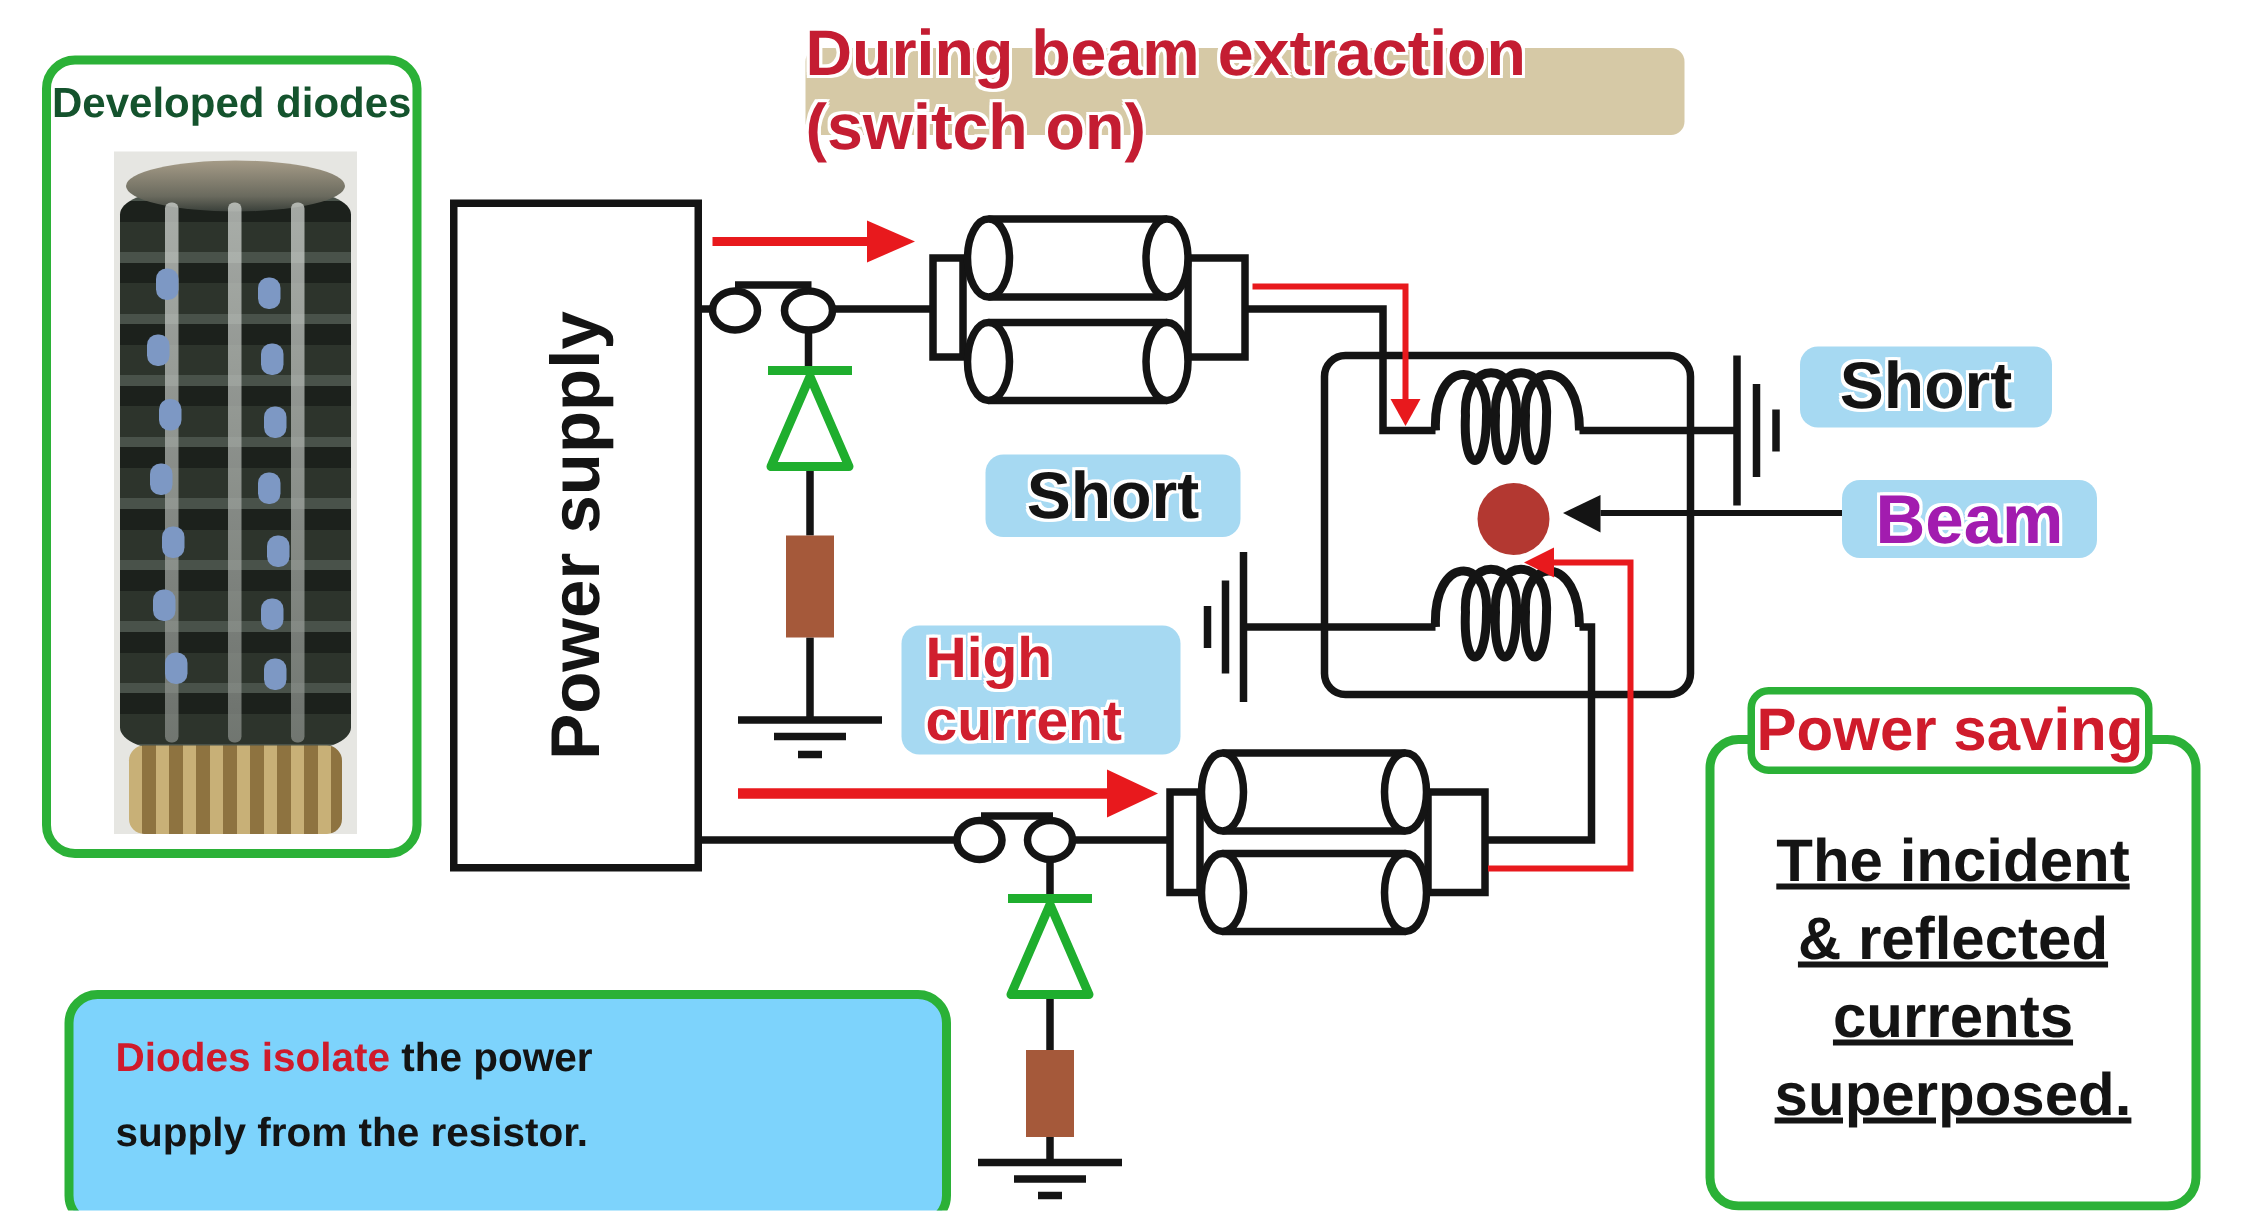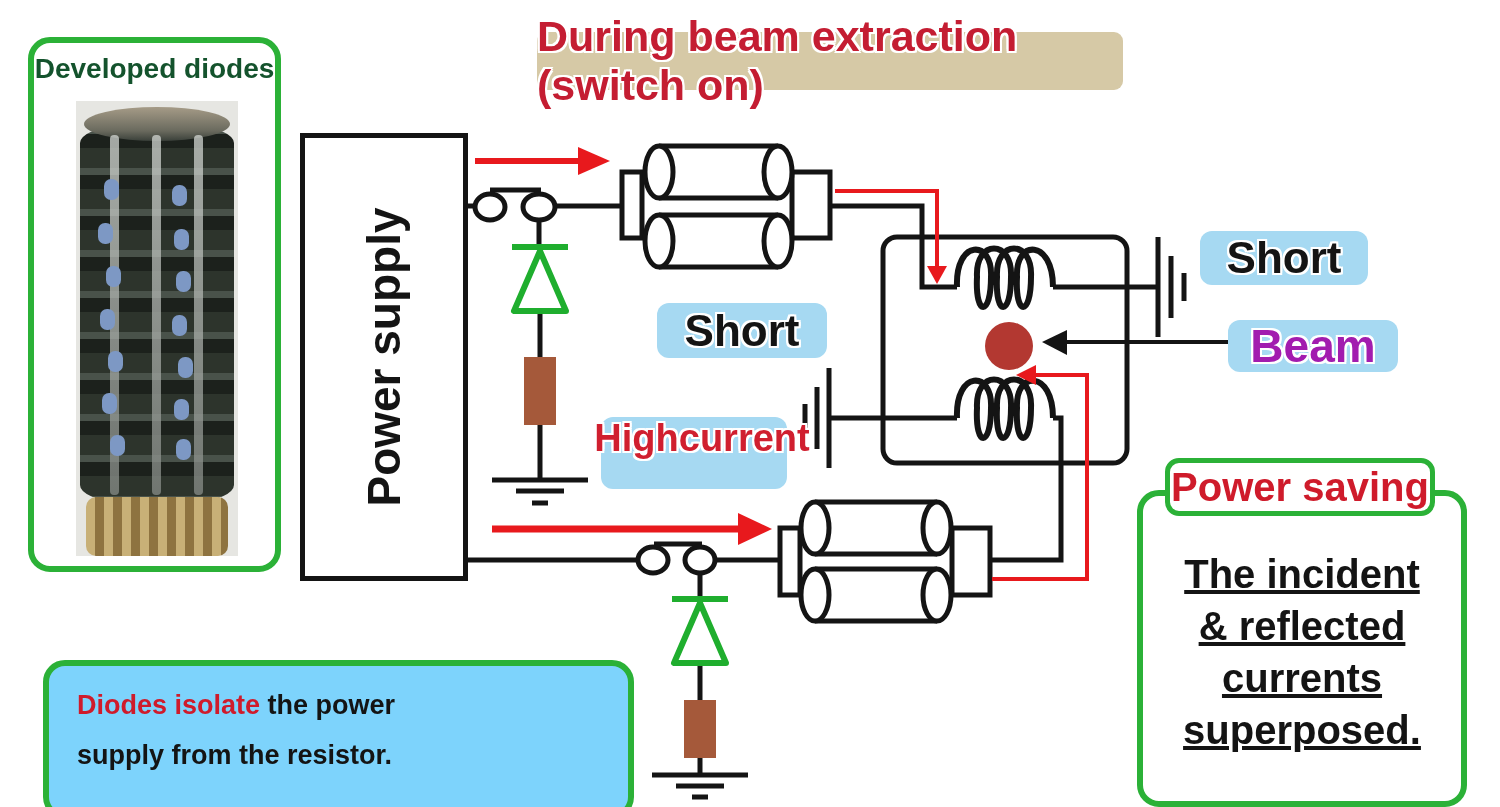--- a/index.html
+++ b/index.html
@@ -60,22 +60,22 @@
   }
   .ps-text{transform:rotate(-90deg);white-space:nowrap;font-size:46px;color:#141414;}
   
   .blue-label{
     background:#a6d9f2;border-radius:12px;display:flex;align-items:center;justify-content:center;
   }
   .lbl-short-mid{left:657px;top:303px;width:170px;height:55px;font-size:44px;color:#141414;}
   .lbl-short-right{left:1200px;top:231px;width:168px;height:54px;font-size:44px;color:#141414;}
   .lbl-beam{left:1228px;top:320px;width:170px;height:52px;font-size:46px;color:#a21caf;}
   .lbl-high{
-    left:601px;top:417px;width:186px;height:72px;font-size:38px;color:#d01f2f;
-    flex-direction:row;align-items:flex-start;justify-content:center;line-height:42px;padding-left:16px;
+    left:601px;top:417px;width:186px;height:86px;font-size:38px;color:#d01f2f;
+    flex-direction:column;align-items:flex-start;justify-content:center;line-height:42px;padding-left:16px;
     width:170px;
   }
   
   .note-box{
     left:43px;top:612px;width:551px;height:133px;border:6px solid #2bb137;border-radius:22px;background:#7dd3fc;
     font-size:27px;line-height:50px;padding:14px 0 0 28px;box-sizing:content-box;margin-top:48px;
   }
   .note-box .red{color:#cf1b2b;}
   
   .saving-box{

